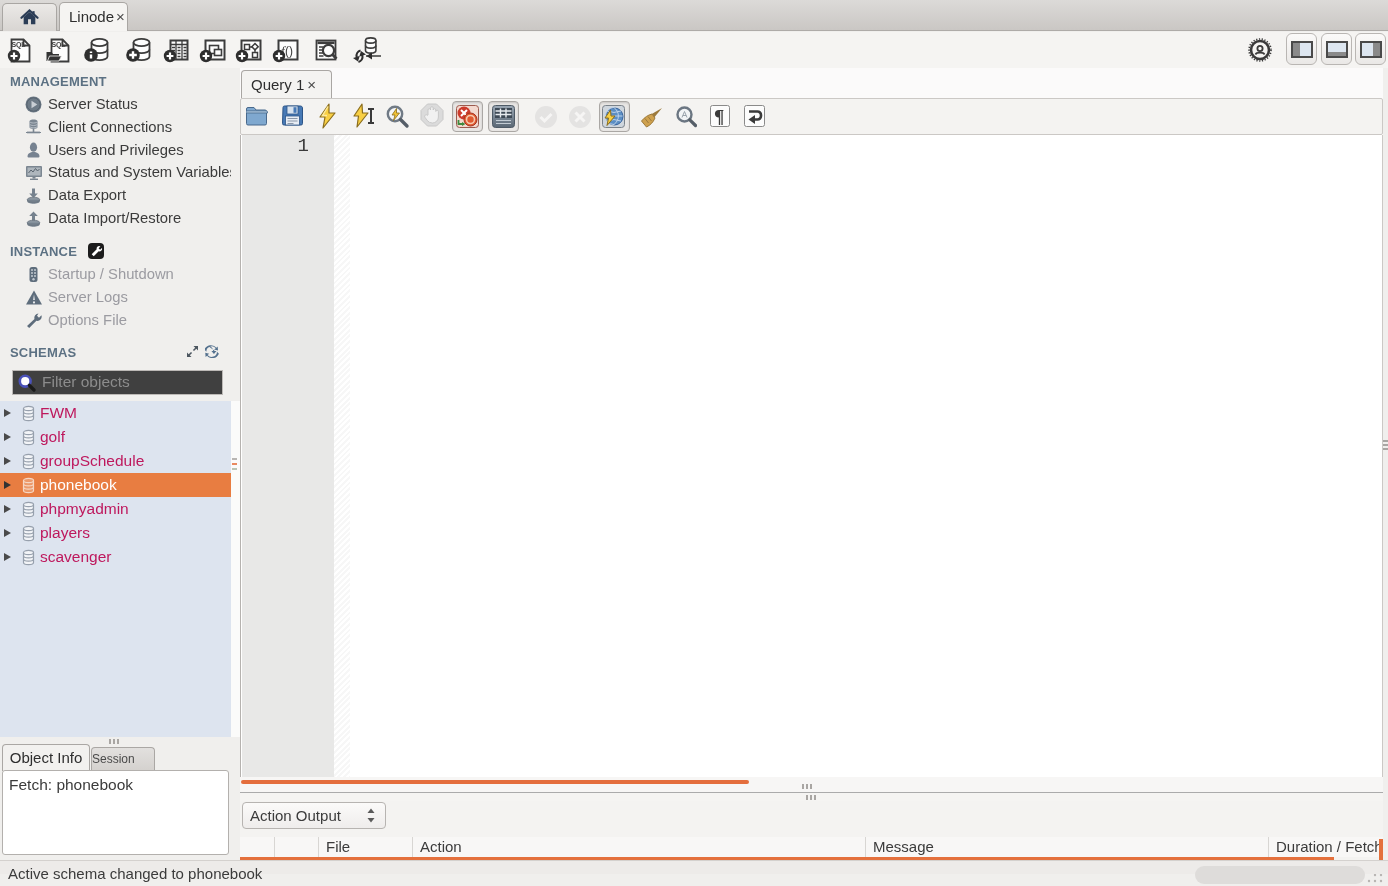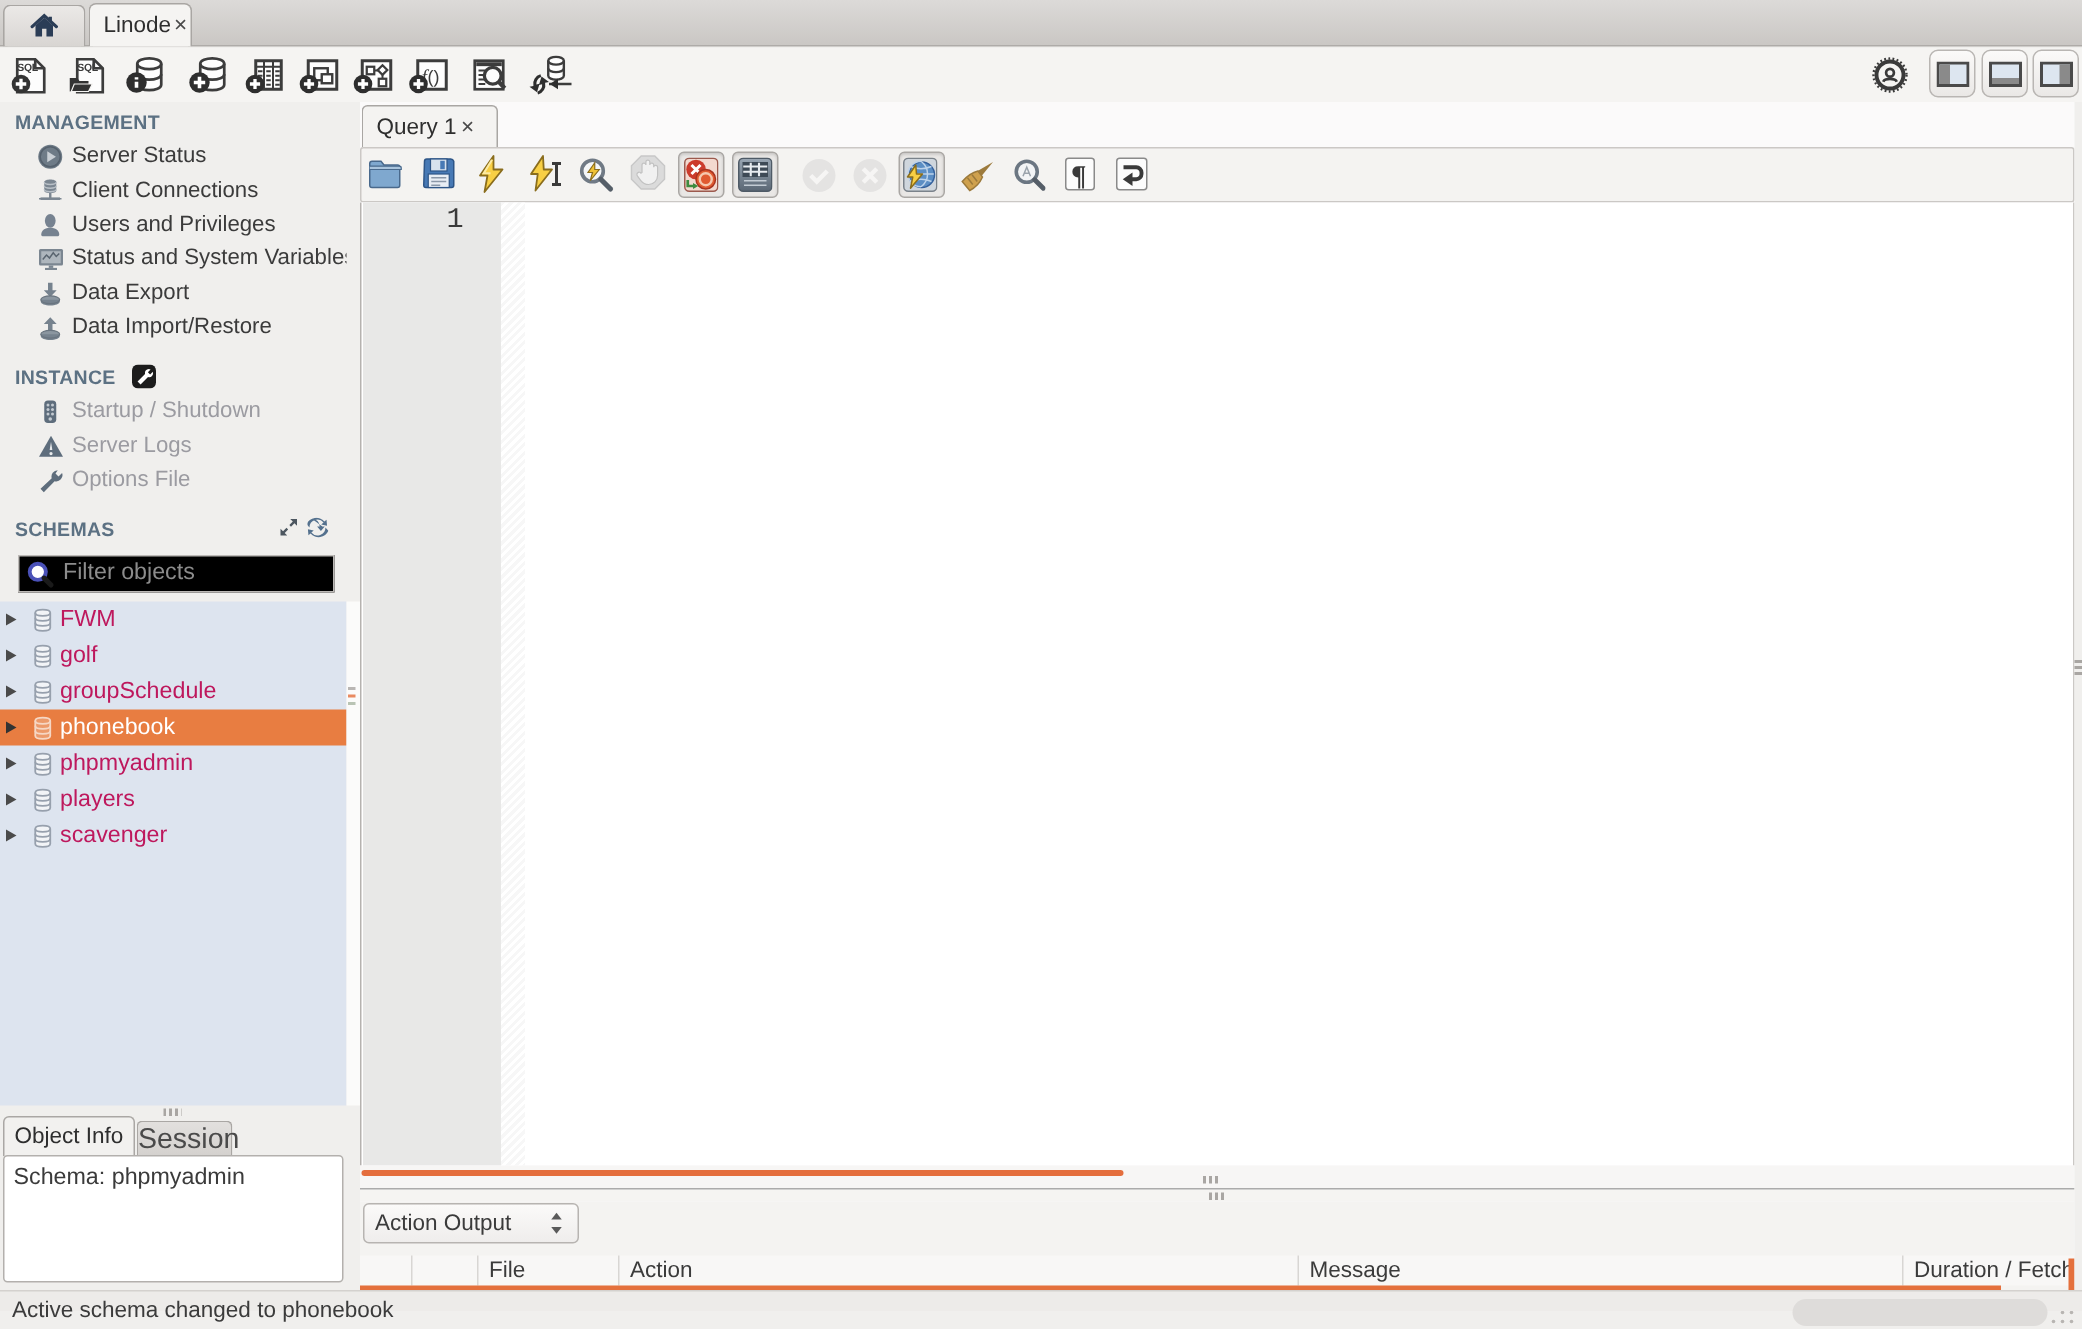--- a/index.html
+++ b/index.html
@@ -15,25 +15,25 @@
 
 #sidebar{left:0;top:68px;width:231px;height:792px;background:#f0efed}
 .sechead{font-weight:bold;font-size:13px;color:#5c7183;letter-spacing:.2px}
 .navitem{position:absolute;left:0;width:231px;height:23px;line-height:23px;font-size:14.8px;color:#3b3b3b;overflow:hidden}
 .navitem .txt{position:absolute;left:48px;top:0;white-space:nowrap}
 .navitem.dis{color:#9b9ba1}
 #schemalist{left:0;top:401px;width:231px;height:336px;background:#dde4ef}
 .schemarow{position:absolute;left:0;width:231px;height:24px;line-height:24px;font-size:15.5px;color:#be185d}
 .schemarow .nm{position:absolute;left:40px;top:0}
 .schemarow.sel{background:#e87d41;color:#fff;font-weight:normal}
-#filterbox{left:12px;top:370px;width:211px;height:25px;background:#000000;border:1px solid #bcb9b6;border-radius:0}
+#filterbox{left:12px;top:370px;width:211px;height:25px;background:#404040;border:1px solid #bcb9b6;border-radius:0}
 #filterbox .ph{position:absolute;left:29px;top:2px;font-size:15.5px;color:#8c8c8c}
 
 #objinfotab{left:2px;top:744px;width:88px;height:27px;background:#f2f1ef;border:1px solid #aaa7a4;border-bottom:none;border-radius:4px 4px 0 0;font-size:15px;color:#2e2e2e;text-align:center;line-height:26px}
-#sessiontab{left:91px;top:747px;width:64px;height:24px;background:linear-gradient(#e2e0de,#d4d1ce);border:1px solid #aaa7a4;border-bottom:none;border-radius:4px 4px 0 0;font-size:19px;color:#4a4a4a;text-align:center;line-height:23px}
+#sessiontab{left:91px;top:747px;width:64px;height:24px;background:linear-gradient(#e2e0de,#d4d1ce);border:1px solid #aaa7a4;border-bottom:none;border-radius:4px 4px 0 0;font-size:12px;color:#4a4a4a;text-align:left;line-height:23px}
 #objinfobox{left:2px;top:770px;width:227px;height:85px;background:#fff;border:1px solid #b3b0ad;border-radius:3px;font-size:15.5px;color:#3b3b3b;padding:5px 0 0 6px}
 
 #main{left:240px;top:68px;width:1196px;height:792px;background:#fbfafa}
 #qtab{left:1px;top:2px;width:91px;height:28px;background:#f4f3f1;border:1px solid #a9a6a3;border-bottom:none;border-radius:4px 4px 0 0;font-size:15px;color:#2e2e2e;line-height:27px;padding-left:9px}
 #qtoolbar{left:0;top:30px;width:1143px;height:37px;background:#f4f3f1;border:1px solid #cbc8c5;border-radius:2px}
 #editor{left:0;top:67px;width:1143px;height:642px;background:#fff;border-left:1px solid #b5b2af;border-right:1px solid #cbc8c5}
 #gutter{left:1px;top:0;width:92px;height:642px;background:#e8e8e7}
 #foldcol{left:93px;top:0;width:16px;height:642px;background:repeating-linear-gradient(135deg,#f7f7f7 0 2px,#ffffff 2px 4px)}
 #lno1{left:32px;top:0px;width:36px;text-align:right;font-family:"Liberation Mono",monospace;font-size:19px;color:#3a3a3a}
 #hsb{left:0;top:709px;width:1143px;height:15px;background:#f7f6f5}
@@ -382,21 +382,21 @@
           <path d="M3.5 3.5 c0 1.3 2.3 2.1 5 2.1 s5-.8 5-2.1" fill="none"></path>
           <path d="M3.5 6.8 c0 1.3 2.3 2.1 5 2.1 s5-.8 5-2.1" fill="none"></path>
           <path d="M3.5 10.1 c0 1.3 2.3 2.1 5 2.1 s5-.8 5-2.1" fill="none"></path>
         </g>
       </svg>
       <span class="nm">scavenger</span>
     </div>
 </div>
 <div class="abs" id="objinfotab">Object Info</div>
 <div class="abs" id="sessiontab">Session</div>
-<div class="abs" id="objinfobox">Schema: phpmyadmin</div>
+<div class="abs" id="objinfobox">Fetch: phonebook</div>
 
 <div class="abs" id="main">
   <div class="abs" id="qtab">Query 1<span style="color:#4a4a4a;margin-left:3px">×</span></div>
   <div class="abs" id="qtoolbar"></div>
   <div class="abs" id="editor">
     <div class="abs" id="gutter"></div>
     <div class="abs" id="foldcol"></div>
     <div class="abs" id="lno1">1</div>
   </div>
   <div class="abs" id="hsb"></div>

